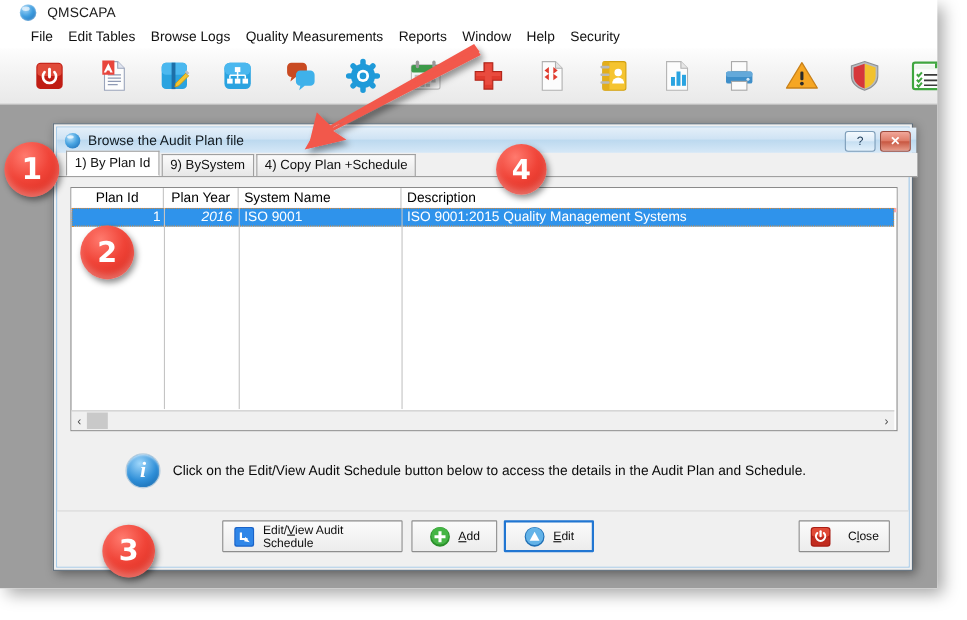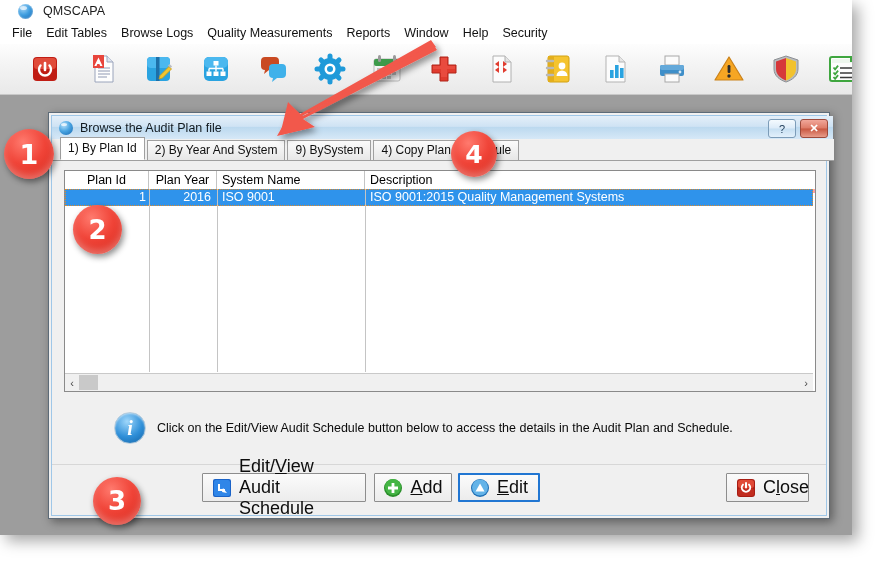--- a/index.html
+++ b/index.html
@@ -27,21 +27,21 @@
     position:relative;flex:none;
   }
   .app-title-ico:after{
     content:"";position:absolute;left:2px;top:2px;width:7px;height:4px;border-radius:50%;
     background:rgba(255,255,255,.65);
   }
   .app-title-text{font-size:12.5px;color:#1b1b1b;margin-left:10px;letter-spacing:.1px;}
 
   
   .app-menubar{
-    position:absolute;left:0;top:22px;width:852px;height:22px;
+    position:absolute;left:16px;top:22px;width:852px;height:22px;
     background:#ffffff;display:flex;align-items:center;padding-left:5px;
   }
   .menu-item{
     font-size:12.5px;color:#111;padding:2px 7px;white-space:nowrap;cursor:default;
   }
 
   
   .app-toolbar{
     position:absolute;left:0;top:44px;width:852px;height:50px;
     background:linear-gradient(to bottom,#fdfdfd 0%,#f2f2f2 50%,#e9e9e9 100%);
@@ -113,21 +113,21 @@
     font-size:12.5px;color:#000;padding-left:5px;line-height:18px;
     border-right:1px solid #c4c4c4;box-sizing:border-box;white-space:nowrap;
   }
   .gh.c0{width:84px;text-align:center;padding-left:0;}
   .gh.c1{width:68px;text-align:center;padding-left:0;}
   .gh.c2{width:148px;}
   .gh.c3{flex:1;border-right:none;}
   .grow{display:flex;height:17px;background:#2f93eb;outline:1px dotted #e08a2a;outline-offset:-1px;}
   .gc{font-size:12.5px;color:#fff;line-height:17px;box-sizing:border-box;white-space:nowrap;overflow:hidden;}
   .gc.c0{width:84px;text-align:right;padding-right:3px;}
-  .gc.c1{width:68px;text-align:right;padding-right:6px;}
+  .gc.c1{width:68px;text-align:right;padding-right:6px;font-style:italic;}
   .gc.c2{width:148px;padding-left:5px;}
   .gc.c3{flex:1;padding-left:5px;}
 
   .grid-body{position:absolute;left:0;top:18px;width:748px;height:183px;overflow:hidden;}
   .colline{position:absolute;top:0;width:1px;background:#c4c4c4;height:183px;}
 
   .hscroll{
     position:absolute;left:0;bottom:0;width:748px;height:17px;
     background:#f0f0f0;border-top:1px solid #c9c9c9;display:flex;align-items:center;
   }
@@ -151,21 +151,21 @@
 
   
   .btnbar{
     position:absolute;left:0;bottom:0;width:774px;height:50px;background:#f0f0f0;border-top:1px solid #d7d7d7;
   }
   .btn{
     position:absolute;top:8px;height:29px;
     background:linear-gradient(to bottom,#fbfbfb,#ececec);
     border:1px solid #8d8d8d;border-radius:1px;
     display:flex;align-items:center;justify-content:center;gap:7px;
-    font-size:18px;color:#0d0d0d;cursor:pointer;padding:0 9px;box-sizing:border-box;
+    font-size:11px;color:#0d0d0d;cursor:pointer;padding:0 9px;box-sizing:border-box;
   }
   .btn.focus{border:2px solid #2176d2;}
   .btn u{text-decoration:underline;}
 
   .ico20{width:20px;height:20px;flex:none;position:relative;}
 
   
   .btn.close-btn{right:17px;width:83px;justify-content:space-between;}
 
   
@@ -386,21 +386,20 @@
             <div class="dlg-ico"></div>
             <div class="dlg-title">Browse the Audit Plan file</div>
             <div class="dlg-btns">
               <div class="sysbtn">?</div>
               <div class="sysbtn close">✕</div>
             </div>
           </div>
 
           <div class="tabstrip">
             <div class="tab active">1) By Plan Id</div>
-            <div class="tab">2) By Year And System</div>
             <div class="tab">9) BySystem</div>
             <div class="tab">4) Copy Plan +Schedule</div>
           </div>
 
           <div class="grid-wrap">
             <div class="grid-head">
               <div class="gh c0">Plan Id</div>
               <div class="gh c1">Plan Year</div>
               <div class="gh c2">System Name</div>
               <div class="gh c3">Description</div>

